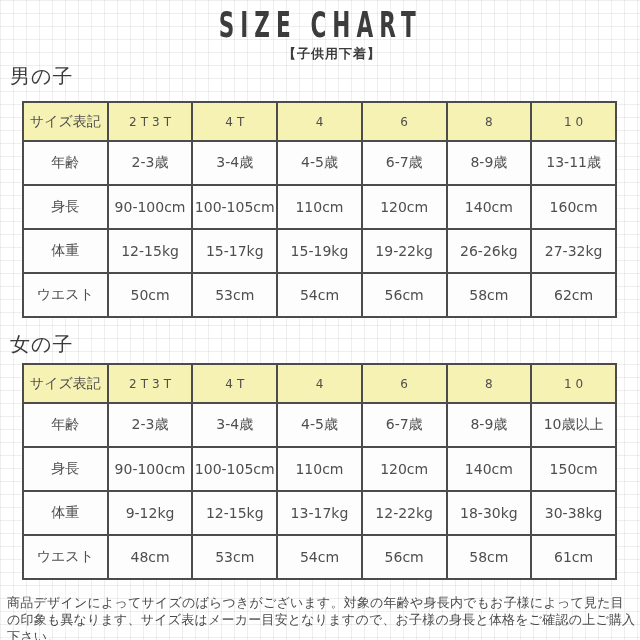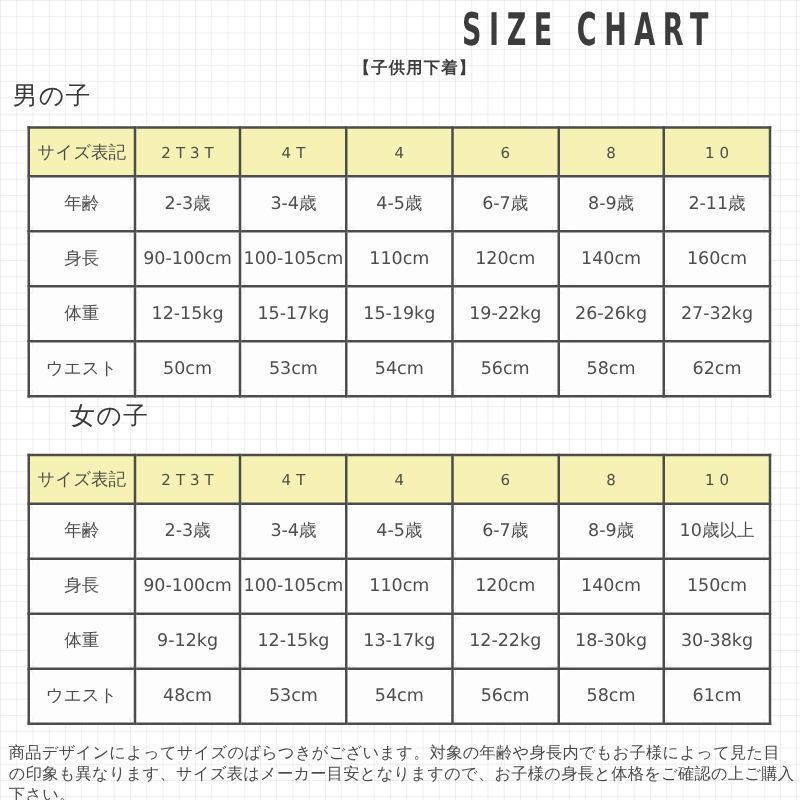--- a/index.html
+++ b/index.html
@@ -13,21 +13,21 @@
     position: relative;
     width: 640px; height: 640px;
     background-color: #ffffff;
     background-image:
       linear-gradient(to right, rgba(120,120,130,0.12) 1px, transparent 1px),
       linear-gradient(to bottom, rgba(120,120,130,0.12) 1px, transparent 1px);
     background-size: 13px 13px;
   }
   .title-wrap {
     position: absolute; top: 4px; left: 0;
-    width: 640px; text-align: right;
+    width: 640px; text-align: center;
   }
   .title-text {
     display: inline-block;
     font-size: 36px;
     font-weight: bold;
     color: #3c3c3c;
     letter-spacing: 0.28em;
     transform: scaleX(0.60);
     transform-origin: center;
     white-space: nowrap;
@@ -39,21 +39,21 @@
     color: #3c3c3c;
     letter-spacing: 1px;
   }
   .section-heading {
     position: absolute; left: 10px;
     font-size: 20px; font-weight: 400;
     color: #3a3a3a;
     letter-spacing: 1px;
   }
   #boys-heading  { top: 63px; }
-  #girls-heading { top: 319px; margin-left: 46px; }
+  #girls-heading { top: 331px; }
 
   .chart-table {
     position: absolute; left: 22px;
     width: 595px;
     border-collapse: collapse;
     table-layout: fixed;
   }
   #boys-table  { top: 101px; }
   #girls-table { top: 363px; }
 
@@ -73,21 +73,20 @@
     font-size: 14px;
     margin-left: 31px;
   }
   .chart-table thead th.size-col {
     letter-spacing: 4px;
     text-indent: 4px;
     font-size: 12px;
   }
   .chart-table tbody th, .chart-table tbody td {
     height: 42px;
-    border-radius: 14px;
   }
   .footer-note {
     position: absolute; left: 7px; top: 594px;
     width: 630px;
     font-size: 13px;
     line-height: 17px;
     color: #4a4a4a;
     letter-spacing: 0.2px;
   }
 </style>
@@ -117,21 +116,21 @@
       </tr>
     </thead>
     <tbody>
       <tr>
         <th>年齢</th>
         <td>2-3歳</td>
         <td>3-4歳</td>
         <td>4-5歳</td>
         <td>6-7歳</td>
         <td>8-9歳</td>
-        <td>2-11歳</td>
+        <td>13-11歳</td>
       </tr>
       <tr>
         <th>身長</th>
         <td>90-100cm</td>
         <td>100-105cm</td>
         <td>110cm</td>
         <td>120cm</td>
         <td>140cm</td>
         <td>160cm</td>
       </tr>

